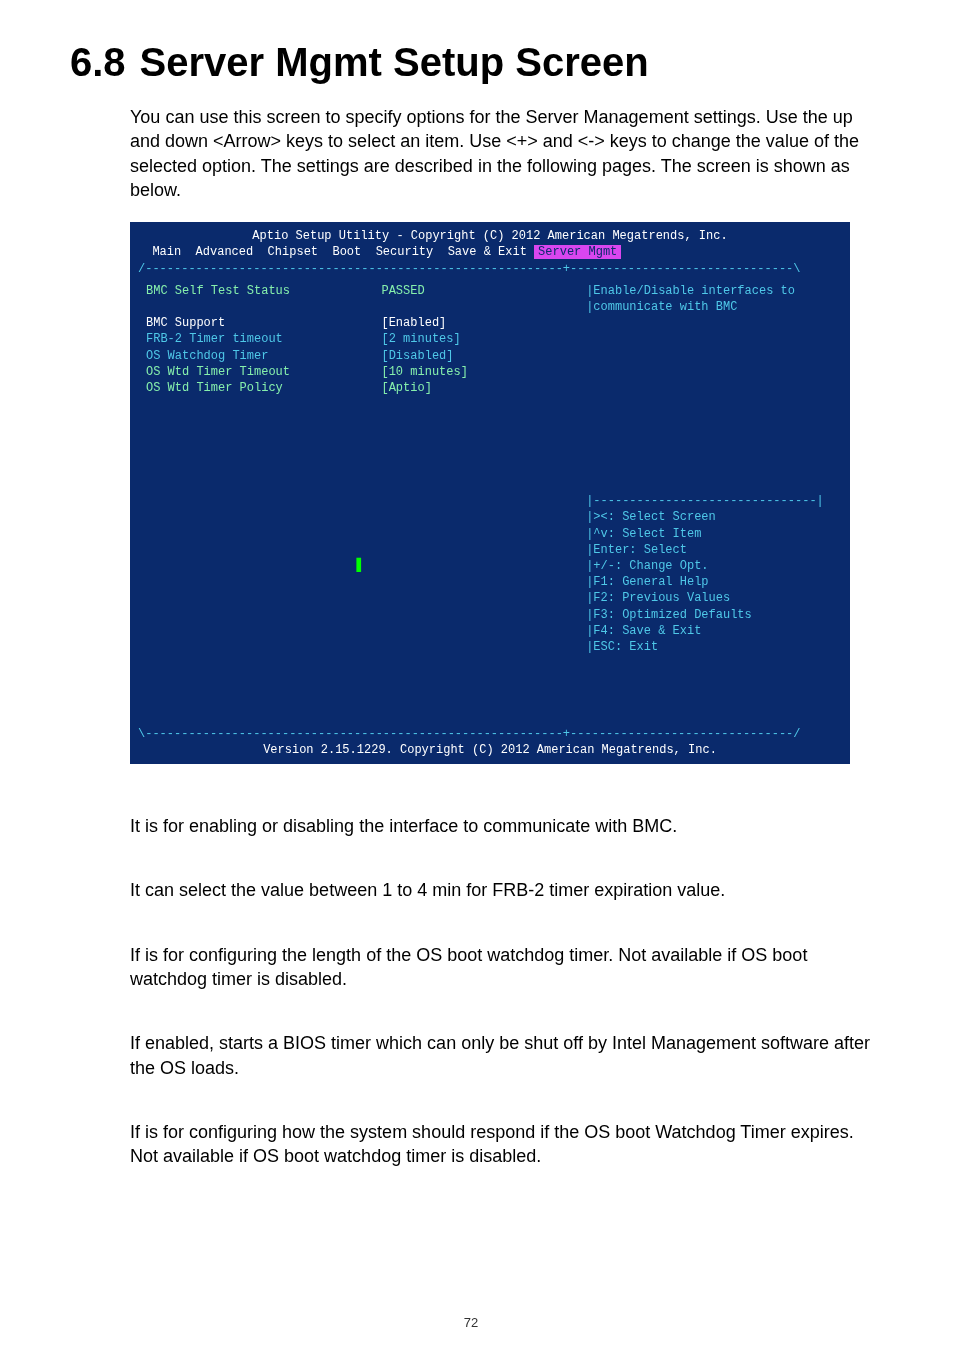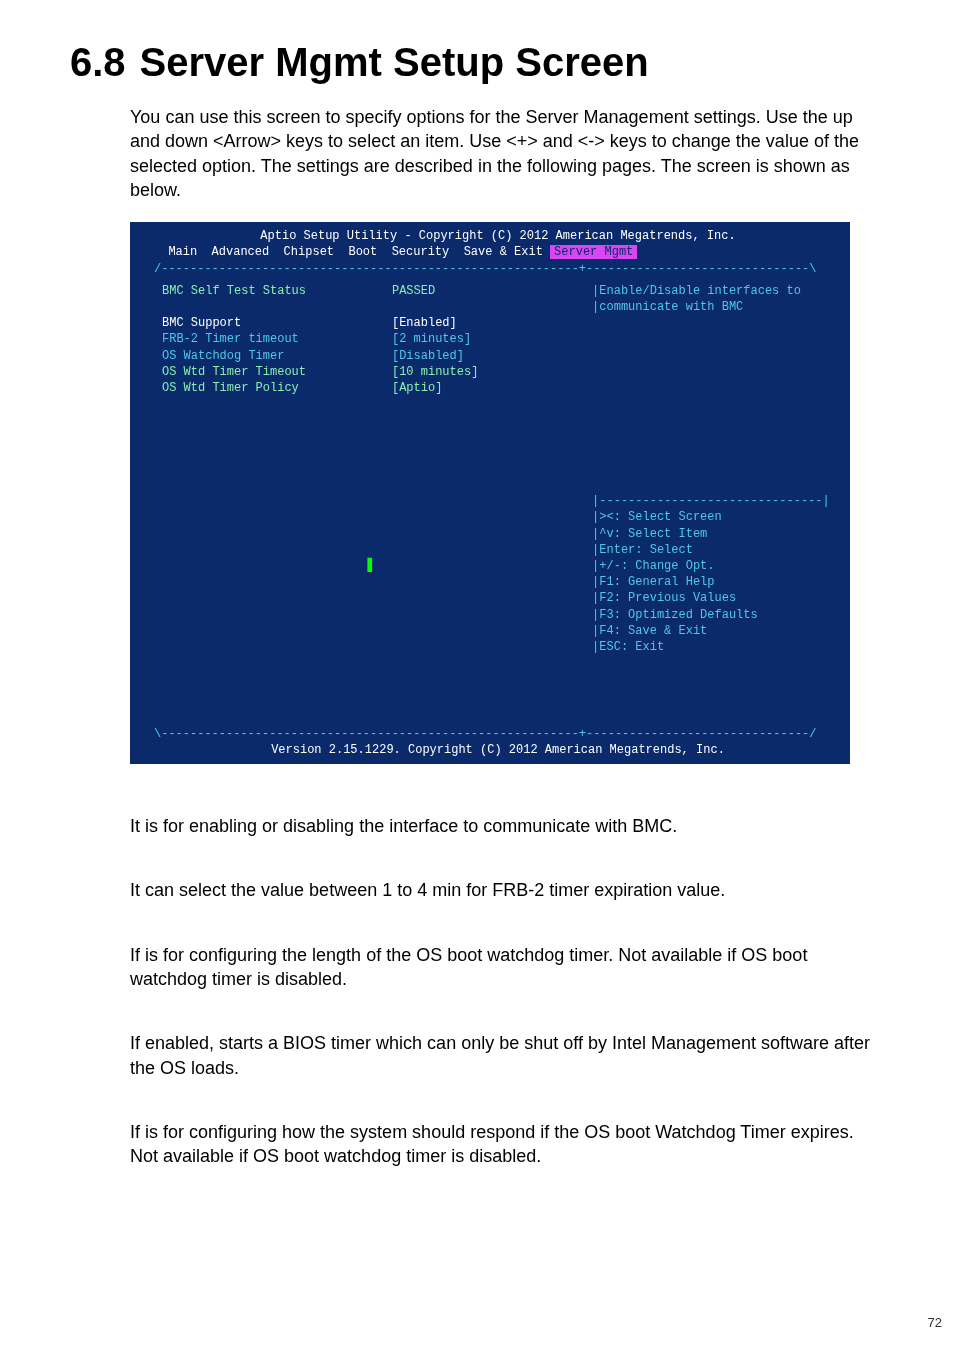--- a/index.html
+++ b/index.html
@@ -36,21 +36,21 @@
     margin: 0 0 20px 60px;
   }
   .bios {
     margin: 0 0 50px 60px;
     background: #0a2a6c;
     width: 720px;
     box-sizing: border-box;
     font-family: "Courier New", monospace;
     font-size: 12px;
     color: #d9d9d9;
-    padding: 6px 8px 6px 24px;
+    padding: 6px 8px 6px 8px;
     line-height: 1.35;
   }
   .bios-hdr {
     text-align: center;
     color: #fff;
     white-space: pre;
   }
   .menu-row {
     color: #fff;
     white-space: pre;
@@ -96,21 +96,21 @@
   .para {
     font-size: 18px;
     line-height: 1.35;
     margin: 0 0 40px 60px;
   }
   .pagenum {
     position: absolute;
     bottom: 20px;
     left: 0;
     width: 100%;
-    text-align: right;
+    text-align: center;
     font-size: 13px;
     color: #333;
   }
   .hsep {
     color: #4fc8e8;
     white-space: pre;
     overflow: hidden;
   }
 </style>
 </head>

